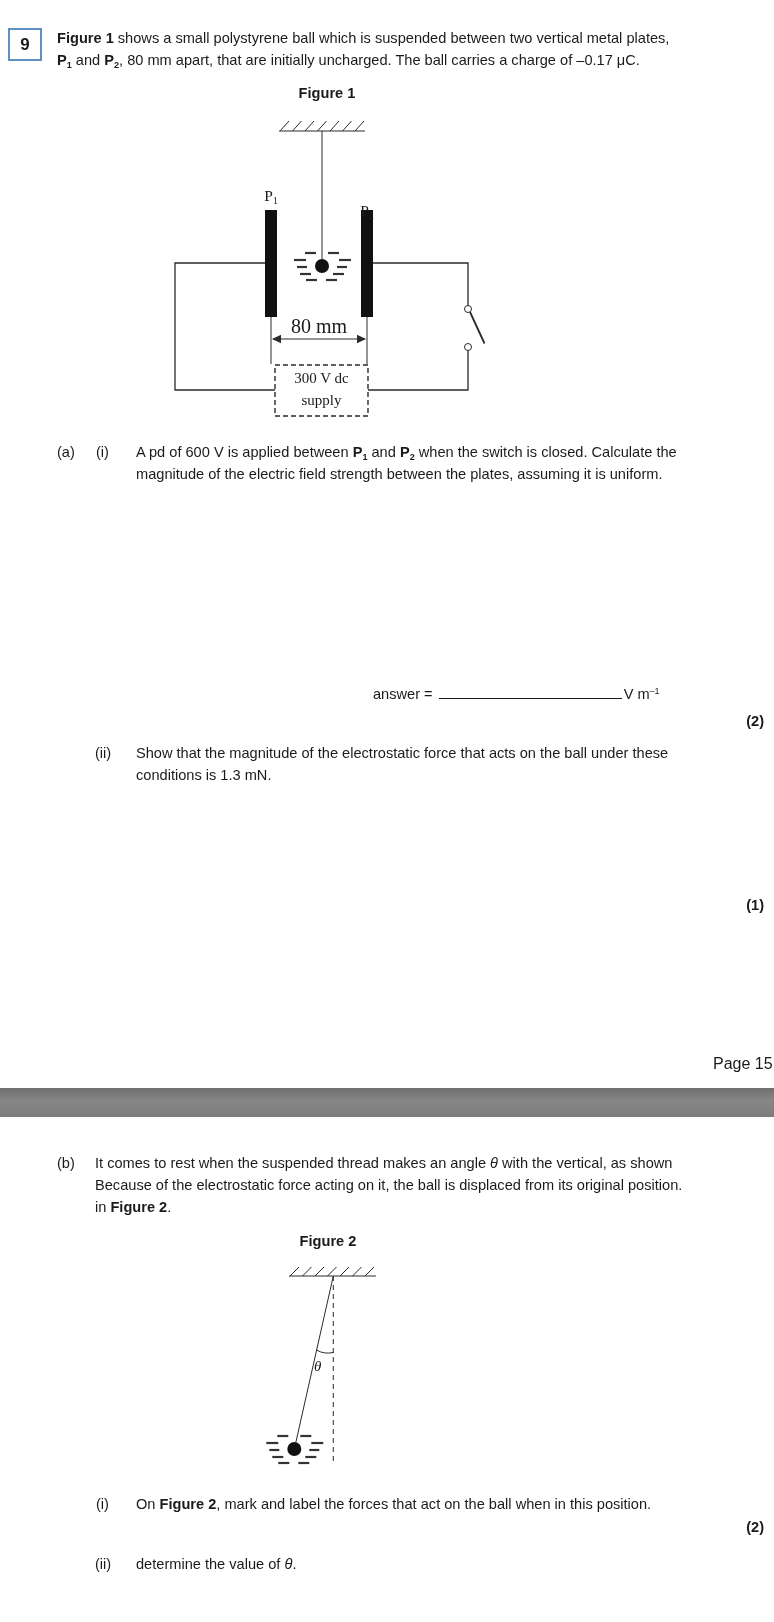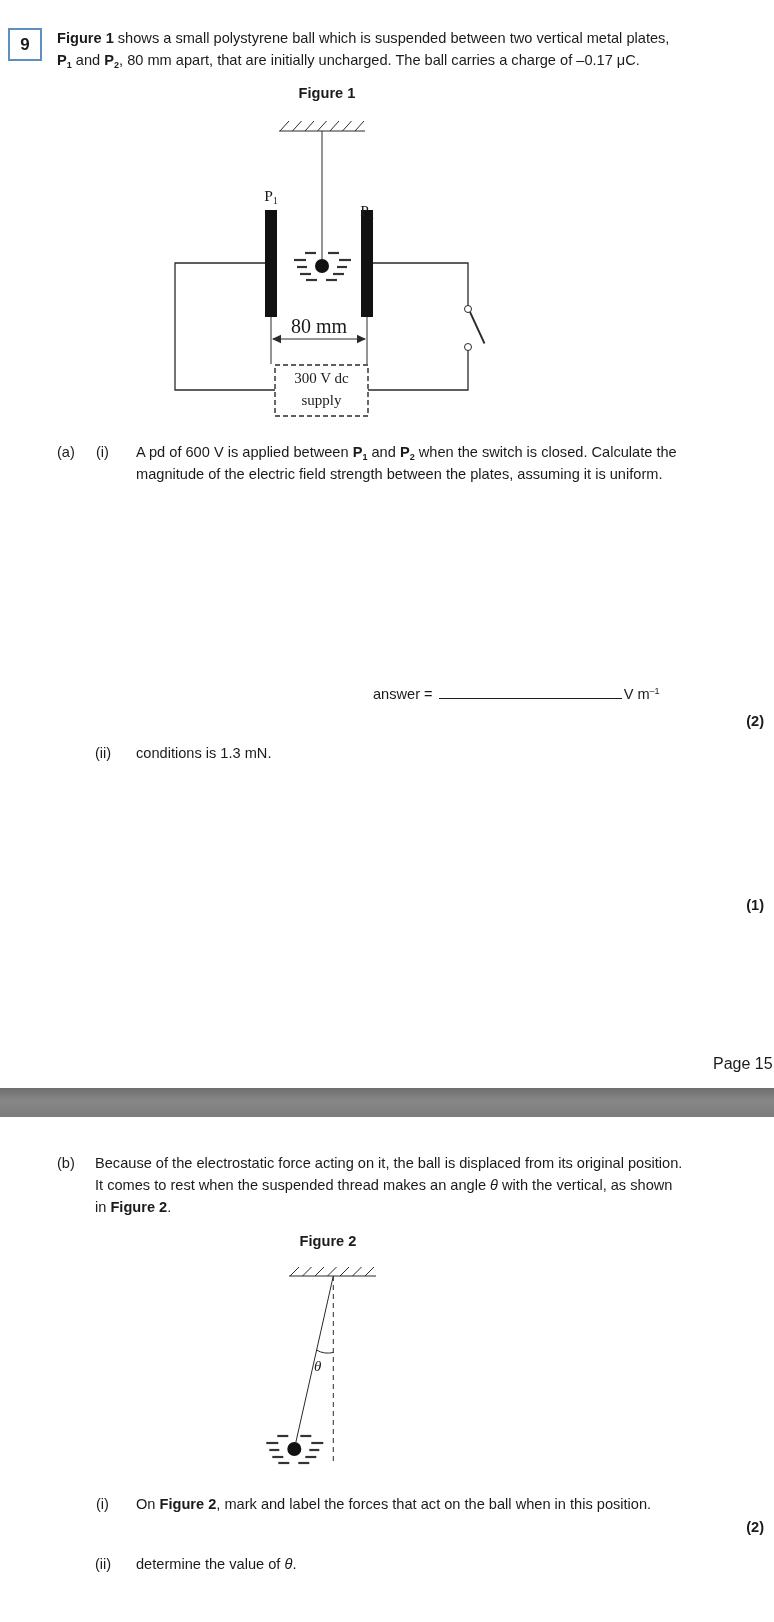--- a/index.html
+++ b/index.html
@@ -138,32 +138,33 @@
       <div class="ln"><span>magnitude of the electric field strength between the plates, assuming it is uniform.</span></div>
     </div>
 
   <div class="abs" style="left:373px;top:683px;white-space:nowrap;text-align:right;">
     <span>answer =</span><span class="blank"></span><span class="inline-rich"><div class="ln"><span>V m</span><sup>–1</sup></div></span>
   </div>
   <div class="abs marks" style="right:10px;top:710px;">(2)</div>
 
   <div class="abs" style="left:95px;top:742px;">(ii)</div>
   <div class="abs" style="left:136px;top:742px;">
+      <div class="ln"><span>Show that the magnitude of the electrostatic force that acts on the ball under these</span></div>
       <div class="ln"><span>conditions is 1.3 mN.</span></div>
     </div>
   <div class="abs marks" style="right:10px;top:894px;">(1)</div>
 
   <div class="abs footer" style="left:713px;top:1053px;">Page 15 of</div>
 
   <div class="abs graybar"></div>
 
   <div class="abs" style="left:57px;top:1152px;">(b)</div>
   <div class="abs" style="left:95px;top:1152px;">
+      <div class="ln"><span>It comes to rest when the suspended thread makes an angle </span><span class="i">θ</span><span> with the vertical, as shown</span></div>
       <div class="ln"><span>Because of the electrostatic force acting on it, the ball is displaced from its original position.</span></div>
-      <div class="ln"><span>It comes to rest when the suspended thread makes an angle </span><span class="i">θ</span><span> with the vertical, as shown</span></div>
       <div class="ln"><span>in </span><span class="b">Figure 2</span><span>.</span></div>
     </div>
 
   <div class="abs figtitle" style="left:328px;top:1230px;">Figure 2</div>
 
   <svg class="abs" style="left:230px;top:1250px;" width="220" height="215" viewBox="0 0 220 215">
     <g>
       <line class="thin" x1="59" y1="26" x2="146" y2="26"></line>
       <line class="thin" x1="60" y1="26" x2="69" y2="17"></line>
       <line class="thin" x1="72.5" y1="26" x2="81.5" y2="17"></line>

